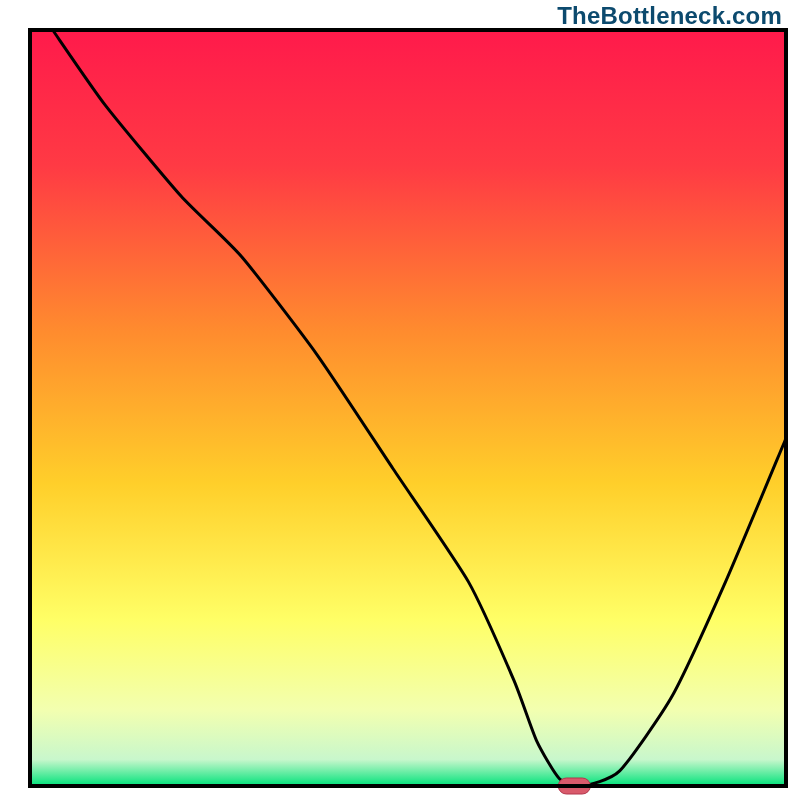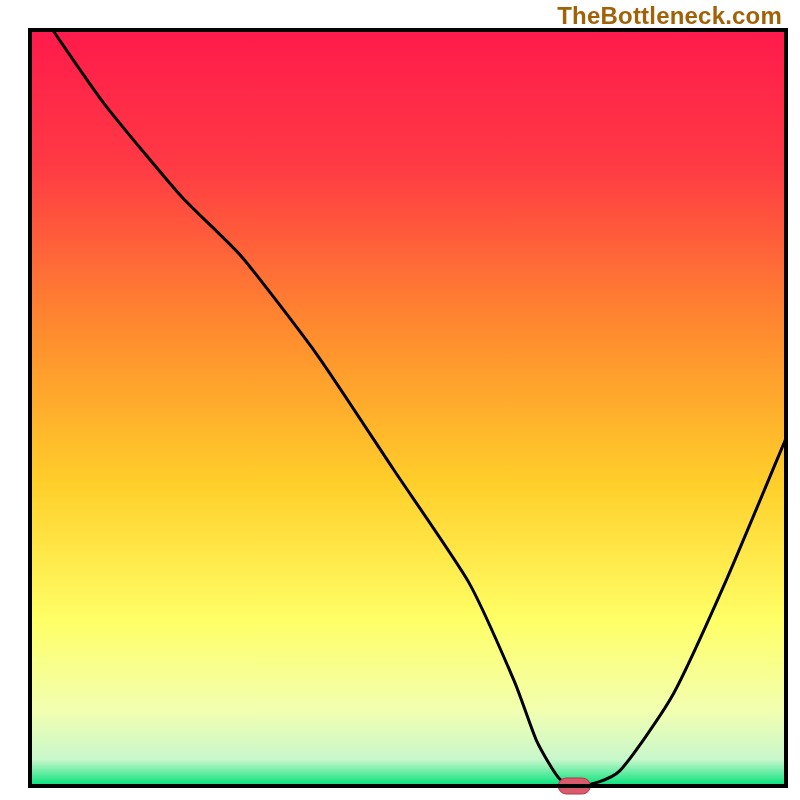--- a/index.html
+++ b/index.html
@@ -14,21 +14,21 @@
     position: relative;
     width: 800px;
     height: 800px;
   }
   .watermark {
     position: absolute;
     top: 2px;
     right: 18px;
     font-size: 24px;
     font-weight: 600;
-    color: #a16207;
+    color: #0c4a6e;
     letter-spacing: 0.2px;
   }
   svg {
     display: block;
   }
 </style>
 </head>
 <body>
 <div class="container">
 

